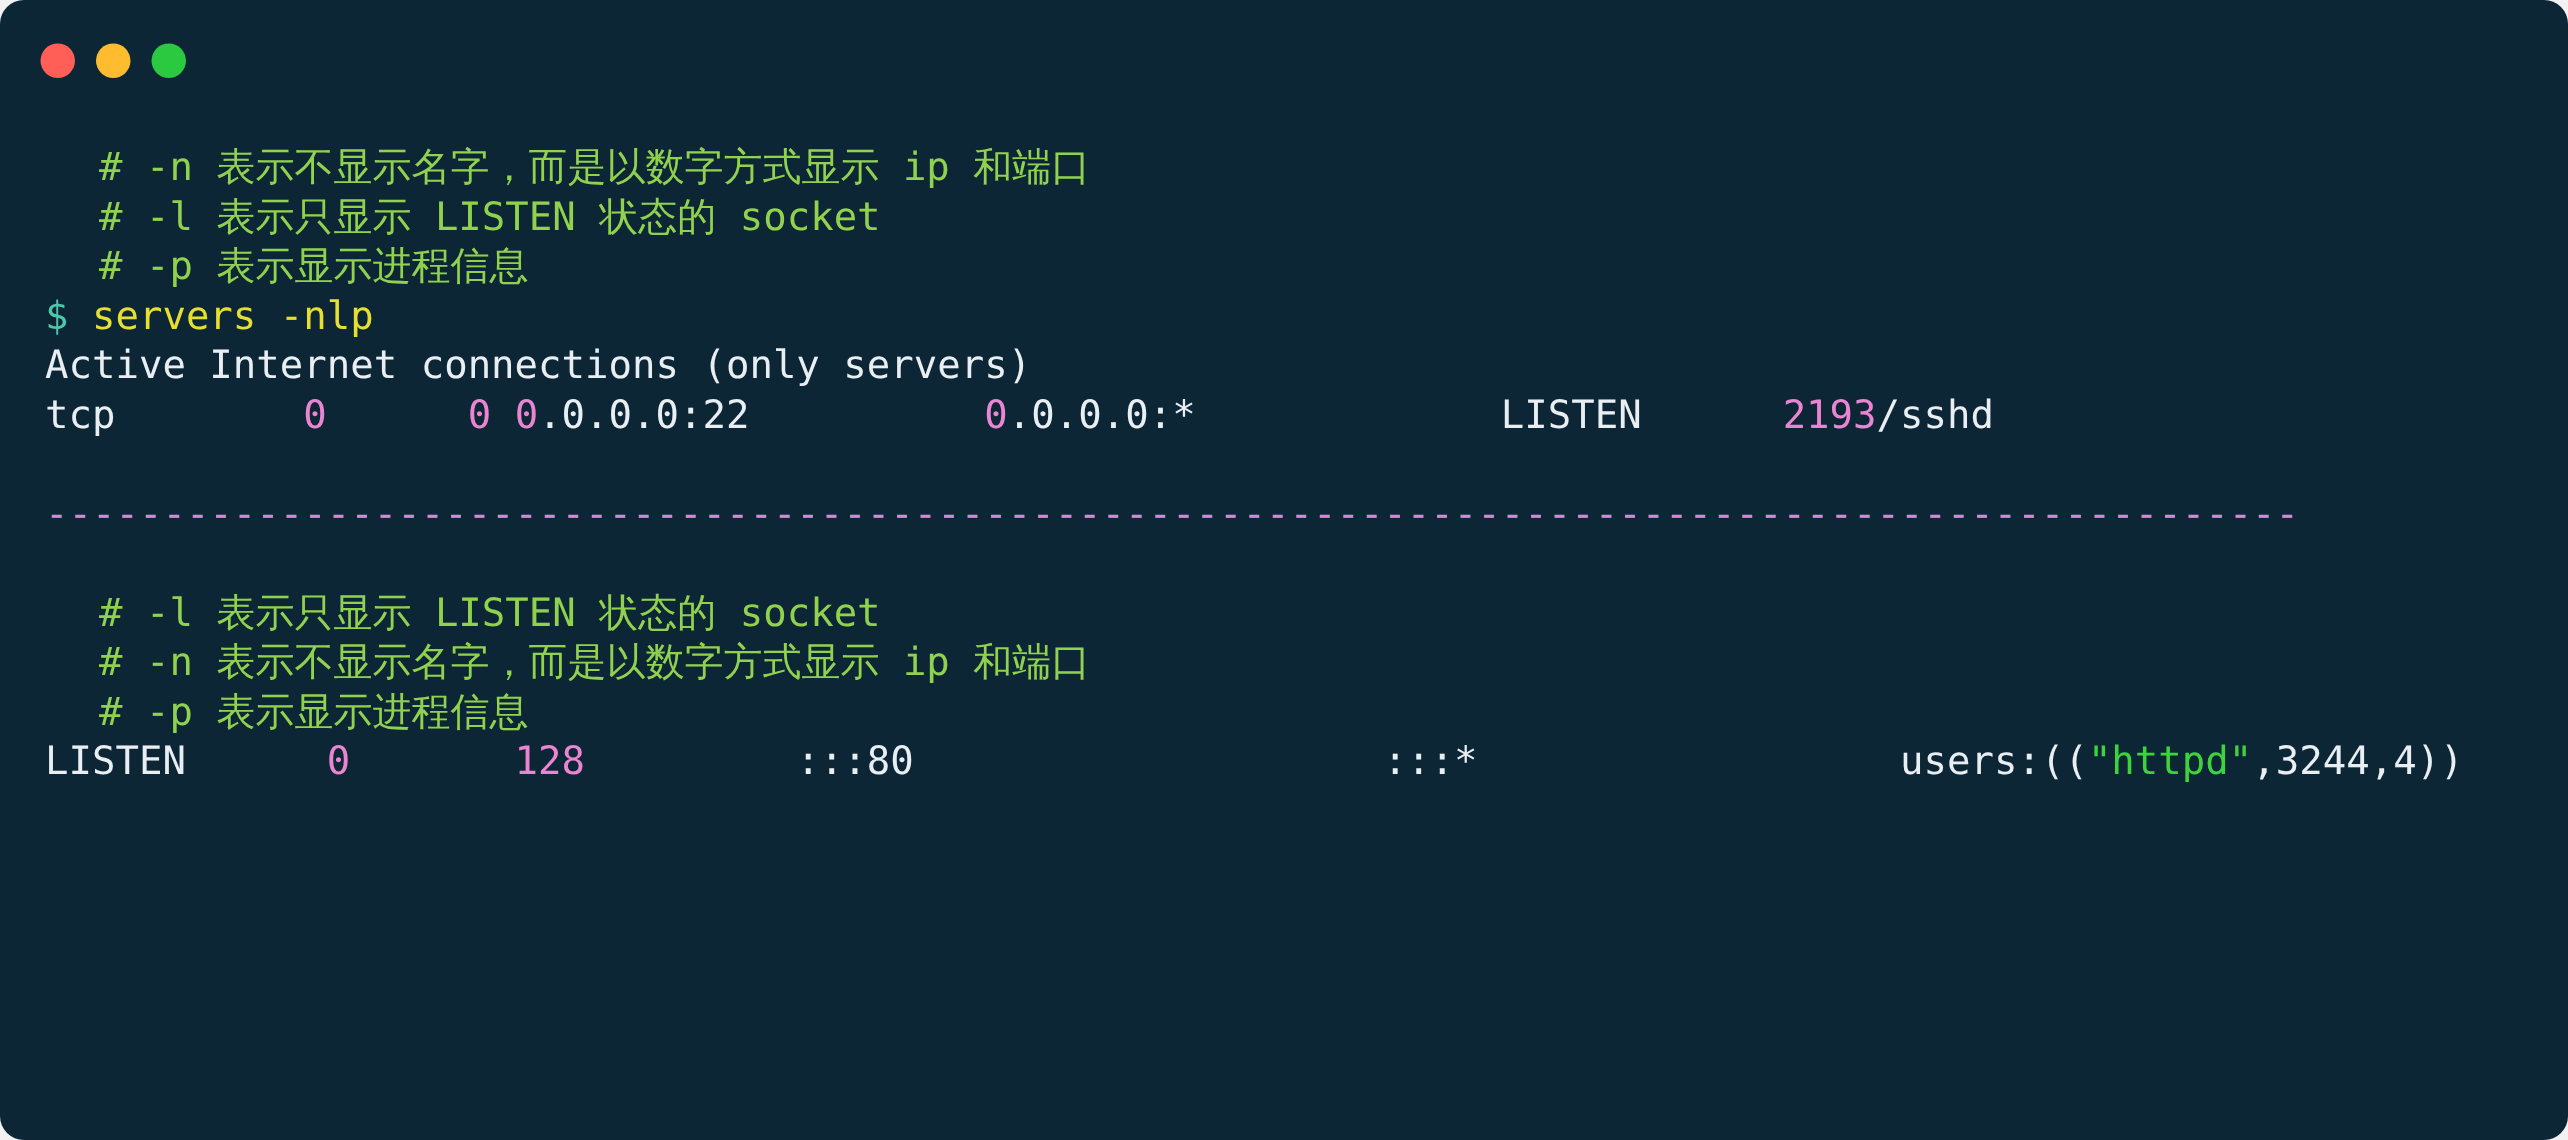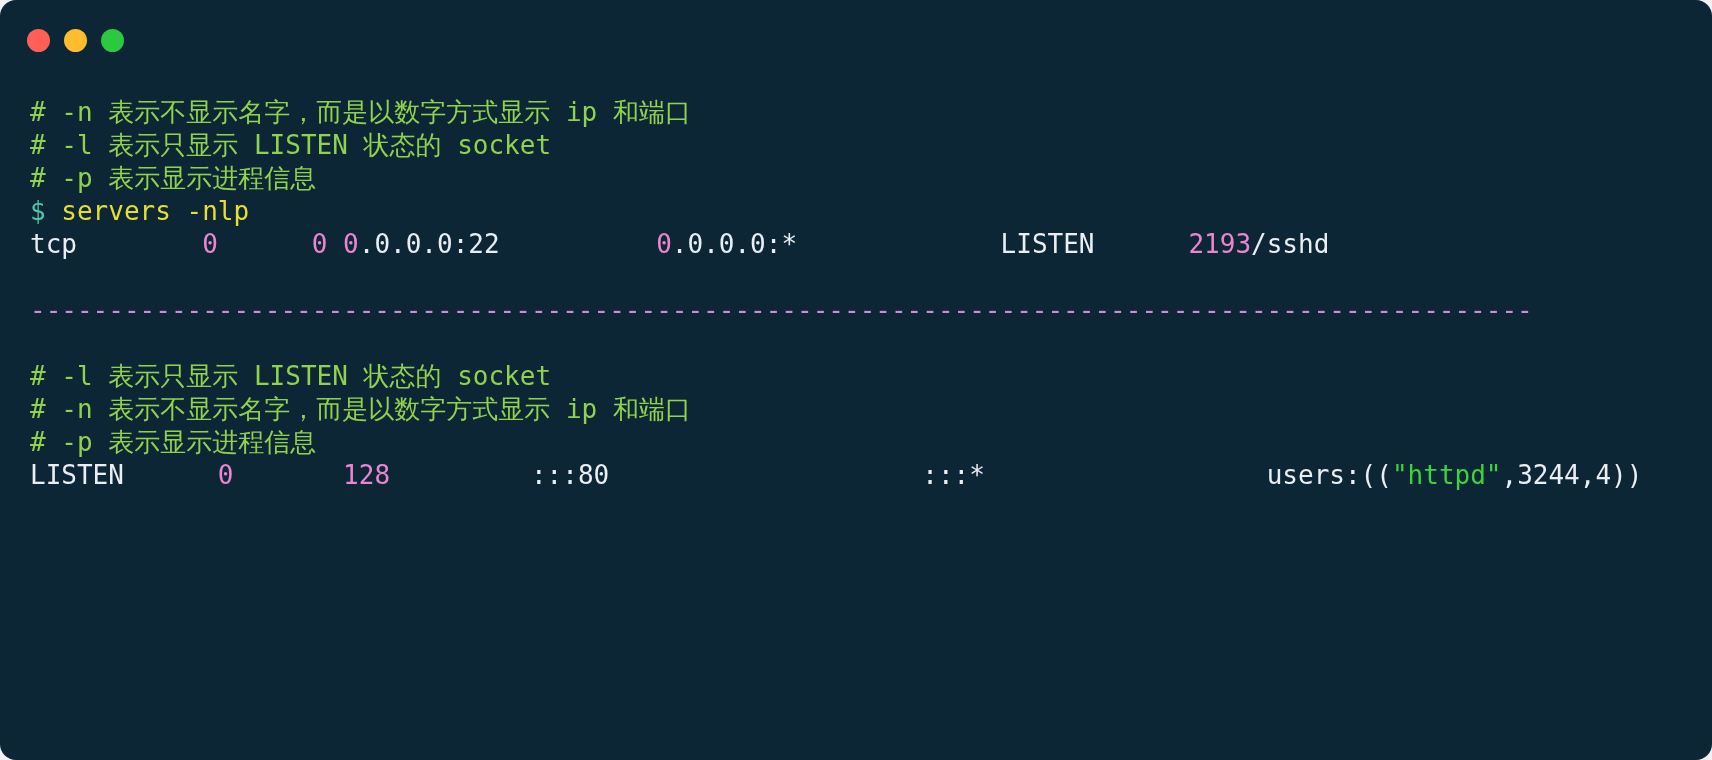--- a/index.html
+++ b/index.html
@@ -39,41 +39,42 @@
     left: 30px;
     right: 10px;
     font-size: 26px;
     line-height: 33px;
   }
   .line {
     white-space: pre;
     height: 33px;
   }
   .seg-text      { color: var(--text, #e9eef3); }
-  .seg-comment   { color: var(--comment-green, #90d14e); }
+  .seg-comment   { color: var(--comment-green, #90d14e); margin-left: 36px; }
   .seg-command   { color: var(--command-yellow, #e7df2f); }
   .seg-prompt    { color: var(--prompt-cyan, #4cc7a8); }
   .seg-number    { color: var(--number-pink, #ea85d1); }
   .seg-separator { color: var(--separator-pink, #cf8bd3); }
   .seg-string    { color: var(--string-green, #3dd33d); }
 </style>
 </head>
 <body>
 
 <div class="window">
   <div class="titlebar">
     <div class="dot dot-close"></div>
     <div class="dot dot-minimize"></div>
     <div class="dot dot-maximize"></div>
   </div>
   <div class="terminal">
       <div class="line"><span class="seg-comment"># -n 表示不显示名字，而是以数字方式显示 ip 和端口</span></div>
       <div class="line"><span class="seg-comment"># -l 表示只显示 LISTEN 状态的 socket</span></div>
       <div class="line"><span class="seg-comment"># -p 表示显示进程信息</span></div>
       <div class="line"><span class="seg-prompt">$ </span><span class="seg-command">servers -nlp</span></div>
+      <div class="line"><span class="seg-text">Active Internet connections (only servers)</span></div>
       <div class="line"><span class="seg-text">tcp</span><span class="seg-text">        </span><span class="seg-number">0</span><span class="seg-text">      </span><span class="seg-number">0</span><span class="seg-text"> </span><span class="seg-number">0</span><span class="seg-text">.0.0.0:22</span><span class="seg-text">          </span><span class="seg-number">0</span><span class="seg-text">.0.0.0:*</span><span class="seg-text">             </span><span class="seg-text">LISTEN</span><span class="seg-text">      </span><span class="seg-number">2193</span><span class="seg-text">/sshd</span></div>
       <div class="line"> </div>
       <div class="line"><span class="seg-separator">------------------------------------------------------------------------------------------------</span></div>
       <div class="line"> </div>
       <div class="line"><span class="seg-comment"># -l 表示只显示 LISTEN 状态的 socket</span></div>
       <div class="line"><span class="seg-comment"># -n 表示不显示名字，而是以数字方式显示 ip 和端口</span></div>
       <div class="line"><span class="seg-comment"># -p 表示显示进程信息</span></div>
       <div class="line"><span class="seg-text">LISTEN</span><span class="seg-text">      </span><span class="seg-number">0</span><span class="seg-text">       </span><span class="seg-number">128</span><span class="seg-text">         </span><span class="seg-text">:::80</span><span class="seg-text">                    </span><span class="seg-text">:::*</span><span class="seg-text">                  </span><span class="seg-text">users:((</span><span class="seg-string">"httpd"</span><span class="seg-text">,3244,4))</span></div>
     </div>
 </div>

